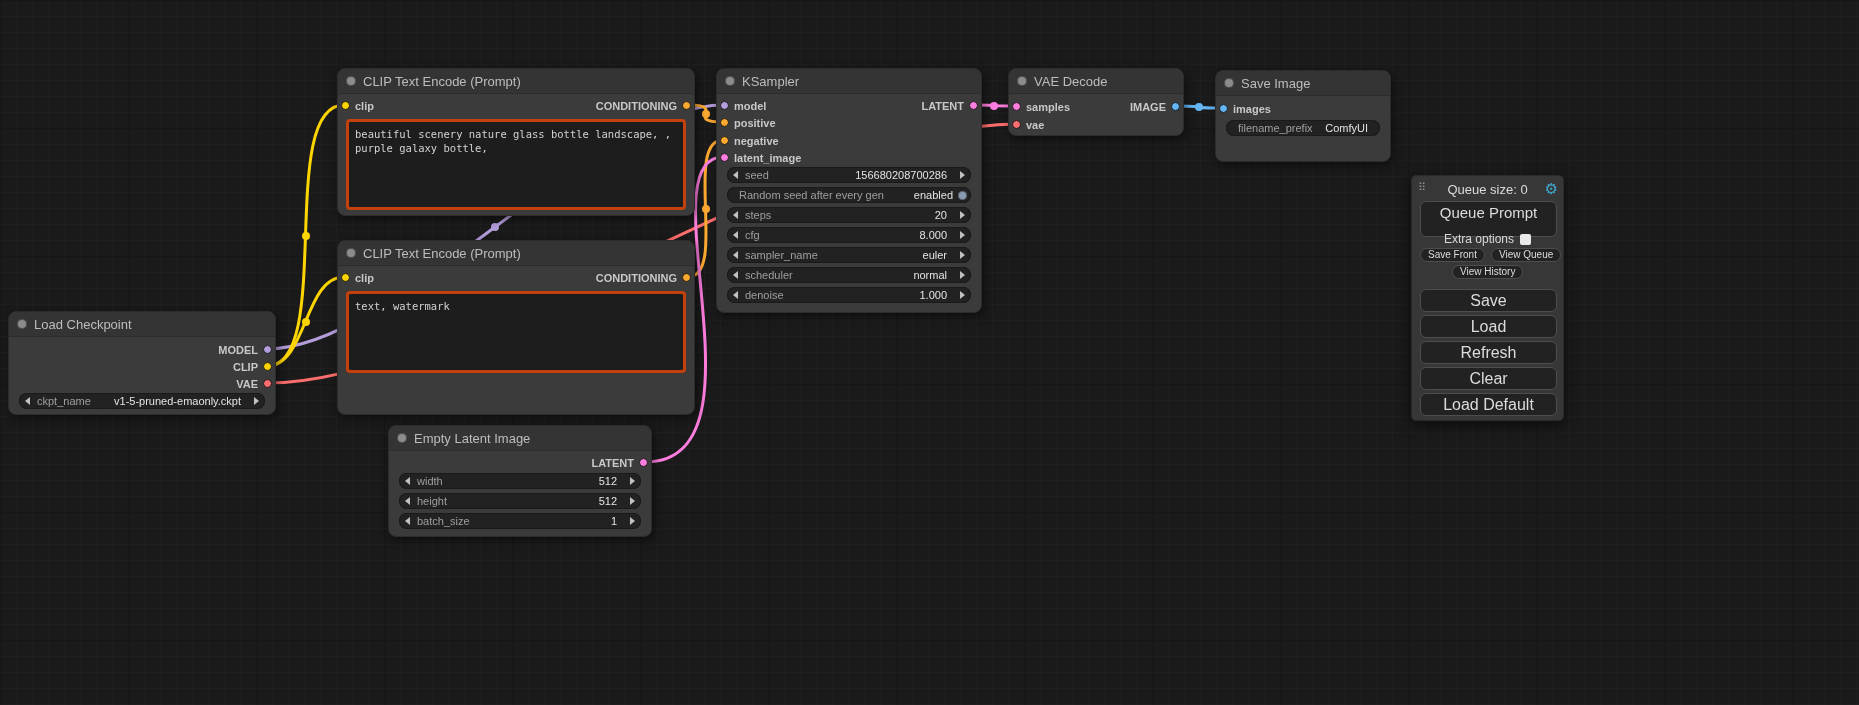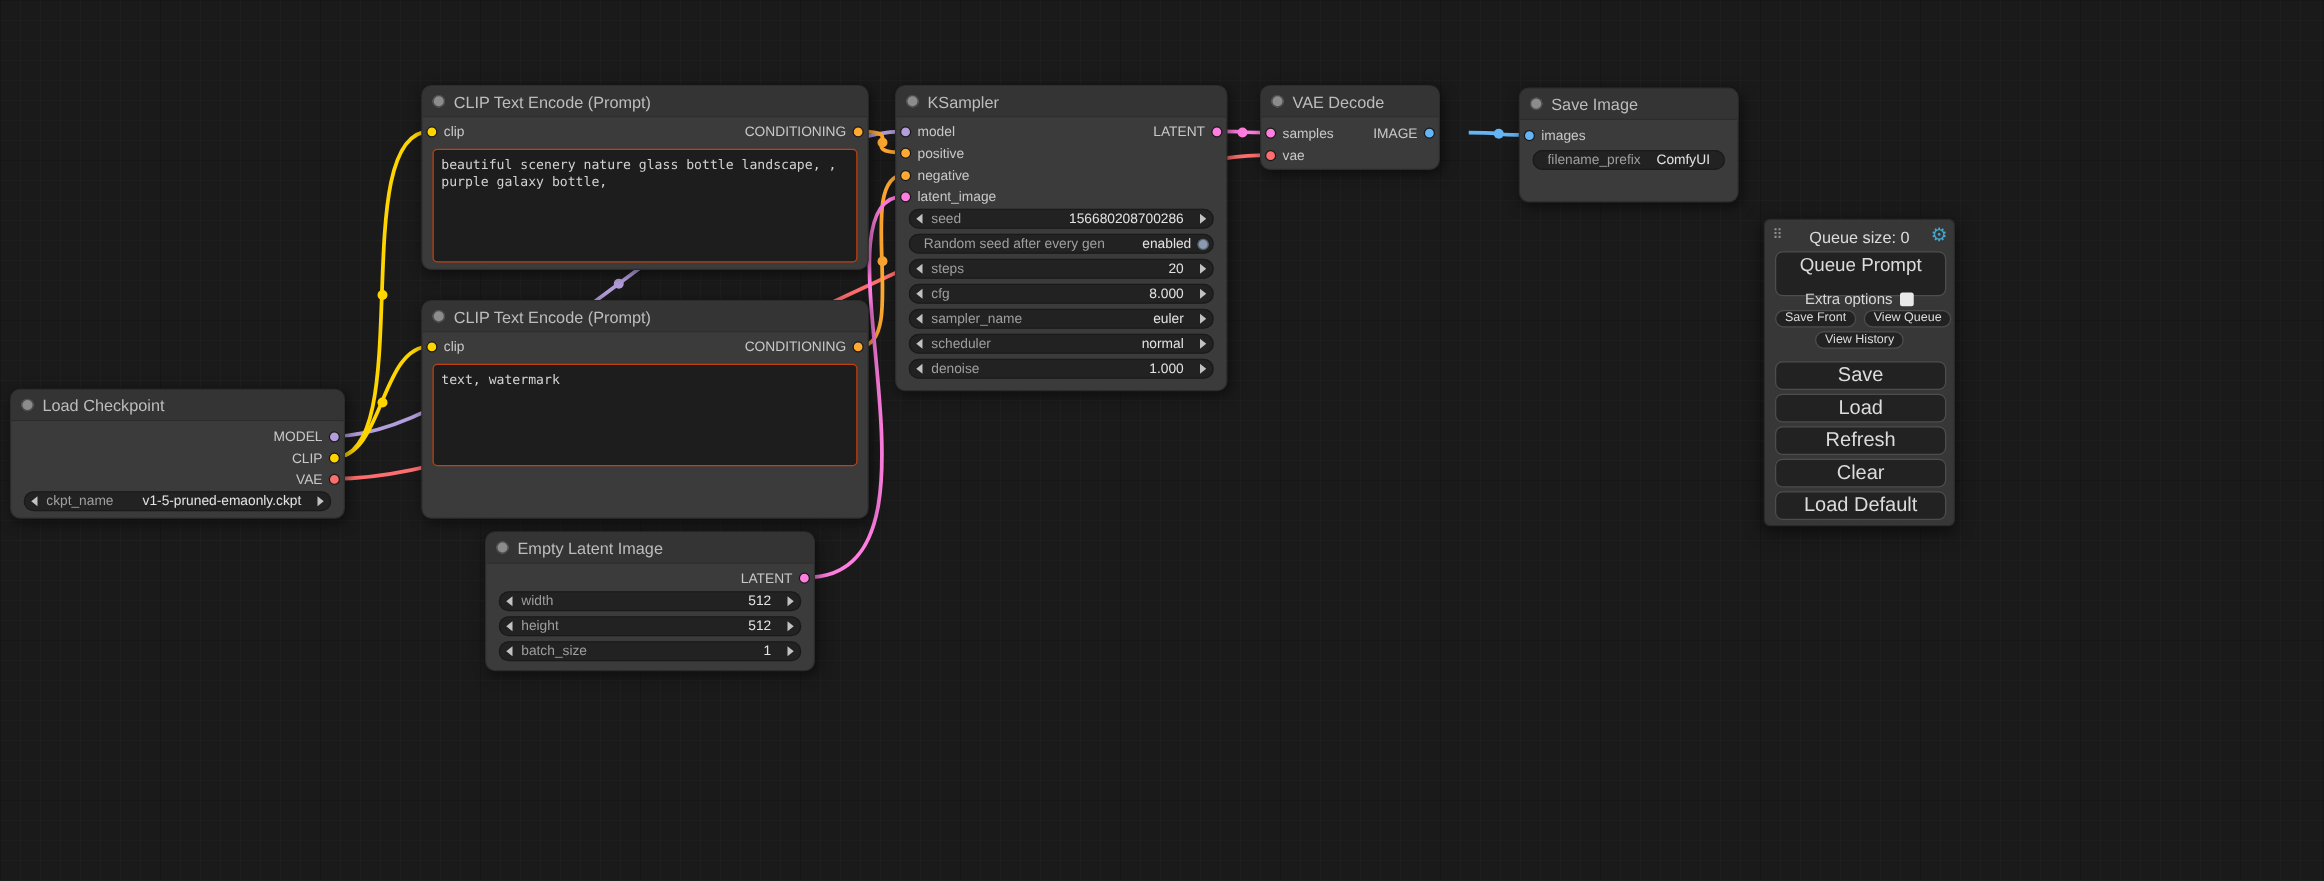--- a/index.html
+++ b/index.html
@@ -20,41 +20,41 @@
     position:absolute;z-index:2;background:#3b3b3b;border:1px solid #2c2c2c;
     border-radius:8px;box-shadow:2px 3px 10px rgba(0,0,0,.5);
     color:#ccc;box-sizing:border-box;
   }
   .node-title{
     height:24px;display:flex;align-items:center;gap:7px;padding-left:8px;
     background:#343434;border-bottom:1px solid #2c2c2c;border-radius:7px 7px 0 0;
     color:#bdbdbd;font-size:13px;white-space:nowrap;overflow:hidden;
   }
   .title-dot{width:10px;height:10px;border-radius:50%;box-shadow:inset 0 0 0 1px rgba(0,0,0,.45);flex:0 0 auto;}
-  .slot{position:absolute;height:14px;line-height:14px;font-size:11px;color:#c8c8c8;white-space:nowrap;}
+  .slot{position:absolute;height:14px;line-height:14px;font-size:11px;color:#c8c8c8;white-space:nowrap;font-weight:bold;}
   .slot .dot{position:absolute;top:2px;width:9px;height:9px;border-radius:50%;box-sizing:border-box;border:1px solid #191919;}
   .slot.in{left:0;padding-left:17px;}
   .slot.in .dot{left:3px;}
   .slot.out{right:0;padding-right:17px;text-align:right;}
   .slot.out .dot{right:3px;}
   .widget{
     position:absolute;left:10px;right:10px;height:16px;background:#222;
     border-radius:8px;display:flex;align-items:center;font-size:11px;
     box-shadow:inset 0 0 0 1px #1a1a1a;
   }
   .wlabel{color:#9f9f9f;margin-left:7px;white-space:nowrap;overflow:hidden;}
   .wvalue{color:#e3e3e3;margin-left:auto;margin-right:7px;white-space:nowrap;}
   .arr{width:0;height:0;border-top:4px solid transparent;border-bottom:4px solid transparent;flex:0 0 auto;}
   .arr.left{border-right:5px solid #c2c2c2;margin-left:6px;}
   .arr.right{border-left:5px solid #c2c2c2;margin-right:6px;margin-left:6px;}
   .widget.plain .wlabel{margin-left:12px;}
   .widget.plain .wvalue{margin-right:12px;}
   .toggle-dot{width:9px;height:9px;border-radius:50%;margin:0 4px 0 5px;flex:0 0 auto;box-shadow:inset 0 0 0 1px rgba(0,0,0,.35);}
   .prompt-text{
-    position:absolute;left:8px;right:8px;background:#1d1d1d;border:1px solid #c2410c;
+    position:absolute;left:8px;right:8px;background:#1d1d1d;border:3px solid #c2410c;
     border-radius:4px;padding:5px 6px;box-sizing:border-box;
     font-family:"DejaVu Sans Mono", monospace;font-size:10.5px;line-height:1.35;
     color:#d2d2d2;white-space:pre-wrap;word-break:break-word;overflow:hidden;
   }
   .queue-panel{
     position:absolute;z-index:5;left:1411px;top:175px;width:153px;height:246px;
     background:#373737;border:1px solid #2a2a2a;border-radius:5px;
     box-shadow:0 4px 14px rgba(0,0,0,.55);box-sizing:border-box;
   }
   .qp-header{position:absolute;left:0;right:0;top:4px;height:18px;}
@@ -243,21 +243,21 @@
     <span class="arr right"></span>
   </div>
   <div class="widget" style="top:218px">
     <span class="arr left"></span>
     <span class="wlabel">denoise</span>
     <span class="wvalue">1.000</span>
     <span class="arr right"></span>
   </div>
 </div>
 
-<div class="node" style="left:1008px;top:68px;width:144px;height:68px;">
+<div class="node" style="left:1008px;top:68px;width:176px;height:68px;">
   <div class="node-title">
     <span class="title-dot" style="background-color: rgb(140, 140, 140);"></span>
     <span>VAE Decode</span>
   </div>
   <div class="slot in" style="top:31px">
     <span class="dot" style="background-color: rgb(255, 126, 224);"></span>
     <span>samples</span>
   </div>
   <div class="slot in" style="top:49px">
     <span class="dot" style="background-color: rgb(255, 110, 110);"></span>

